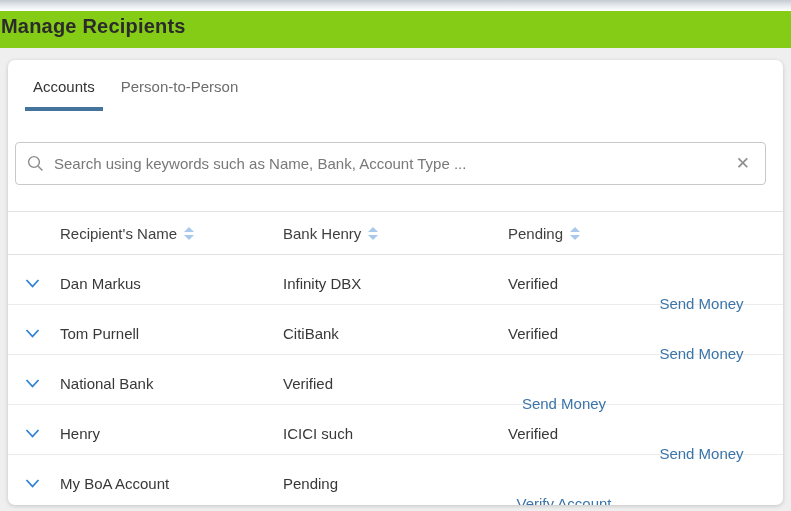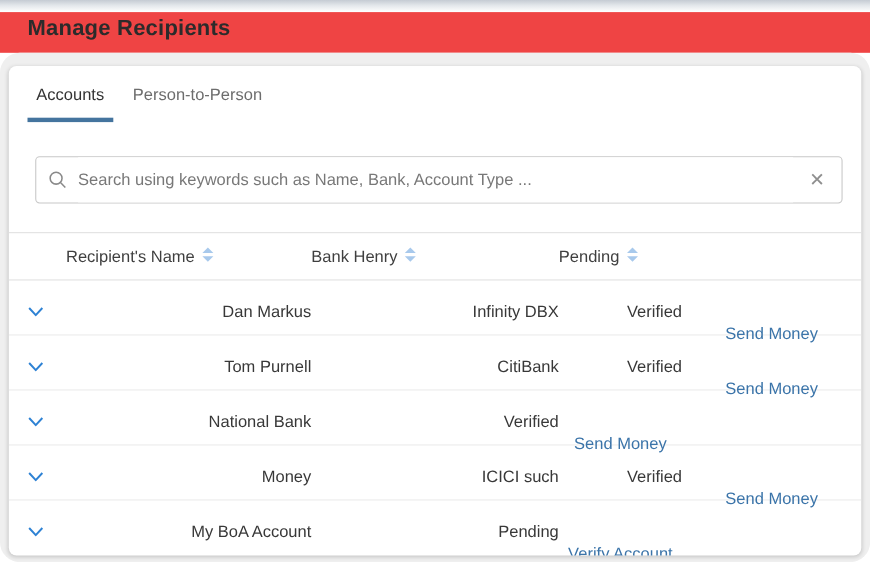--- a/index.html
+++ b/index.html
@@ -8,34 +8,33 @@
     font-family:"Liberation Sans", sans-serif;
     background:#ffffff;
     overflow:hidden;
   }
   .top-shadow {
     height:11px;
     background:linear-gradient(to bottom, #c5cbd3 0%, #e3e7eb 45%, #ffffff 100%);
   }
   .page-header {
     height:37px;
-    padding:4px 0 0 25px;
-    background:#ef4444;
+    padding:4px 0 0 1px;
+    background:#84cc16;
   }
   .page-title {
     font-size:20px;
     font-weight:600;
     color:#2b2b2b;
     letter-spacing:0.2px;
   }
   .content {
     height:463px;
     background:#efefef;
     padding:12px 8px 6px 8px;
-    border-radius:18px;
   }
   .card {
     background:#ffffff;
     height:445px;
     border-radius:7px;
     box-shadow:0 1px 4px rgba(0,0,0,0.18);
     overflow:hidden;
   }
   
   .tabs {
@@ -49,21 +48,21 @@
     border-bottom:4px solid transparent;
     cursor:pointer;
     margin-right:10px;
   }
   .tab.active {
     color:#333333;
     border-bottom:4px solid #44749e;
   }
   
   .search-box {
-    margin:31px 17px 0 24px;
+    margin:31px 17px 0 7px;
     height:43px;
     border:1px solid #c8c8c8;
     border-radius:4px;
     display:flex;
     align-items:center;
     background:#ffffff;
   }
   .search-box .mag { margin:0 10px 0 11px; display:flex; }
   .search-input {
     flex:1;
@@ -87,37 +86,38 @@
   .thead, .trow {
     display:grid;
     grid-template-columns:52px 223px 225px 112px 1fr;
     align-items:center;
   }
   .thead { height:43px; border-bottom:1px solid #e2e2e2; }
   .th {
     font-size:15px;
     color:#3f3f3f;
     display:flex;
+    align-items:center;
     gap:7px;
     cursor:pointer;
   }
   .sort { display:inline-flex; flex-direction:column; gap:3px; }
   .sort .tri-up {
     width:0; height:0;
     border-left:5px solid transparent;
     border-right:5px solid transparent;
     border-bottom:5px solid #a8c9ec;
   }
   .sort .tri-down {
     width:0; height:0;
     border-left:5px solid transparent;
     border-right:5px solid transparent;
     border-top:5px solid #a8c9ec;
   }
-  .trow { height:50px; border-bottom:1px solid #ececec;text-align:right; }
+  .trow { height:50px; border-bottom:1px solid #ececec; }
   .trow:last-child { border-bottom:none; }
   .chev-cell { padding-left:17px; cursor:pointer; display:flex; align-items:center; }
   .td { font-size:15px; color:#383838; }
   .action-cell { display:flex; justify-content:center;margin-top:40px; }
   .action-link {
     font-size:15px;
     color:#3b74a9;
     text-decoration:none;
     cursor:pointer;
   }
@@ -218,21 +218,21 @@
           <a class="action-link">Send Money</a>
         </div>
     </div>
 
     <div class="trow">
       <div class="chev-cell">
         <svg width="15" height="9" viewBox="0 0 15 9">
             <polyline points="1.5,1 7.5,7.5 13.5,1" fill="none" stroke="#2e82d4" stroke-width="1.8"></polyline>
           </svg>
       </div>
-      <div class="td">Money</div>
+      <div class="td">Henry</div>
       <div class="td">ICICI such</div>
       <div class="td">Verified</div>
       <div class="action-cell">
           <a class="action-link">Send Money</a>
         </div>
     </div>
 
     <div class="trow">
       <div class="chev-cell">
         <svg width="15" height="9" viewBox="0 0 15 9">

